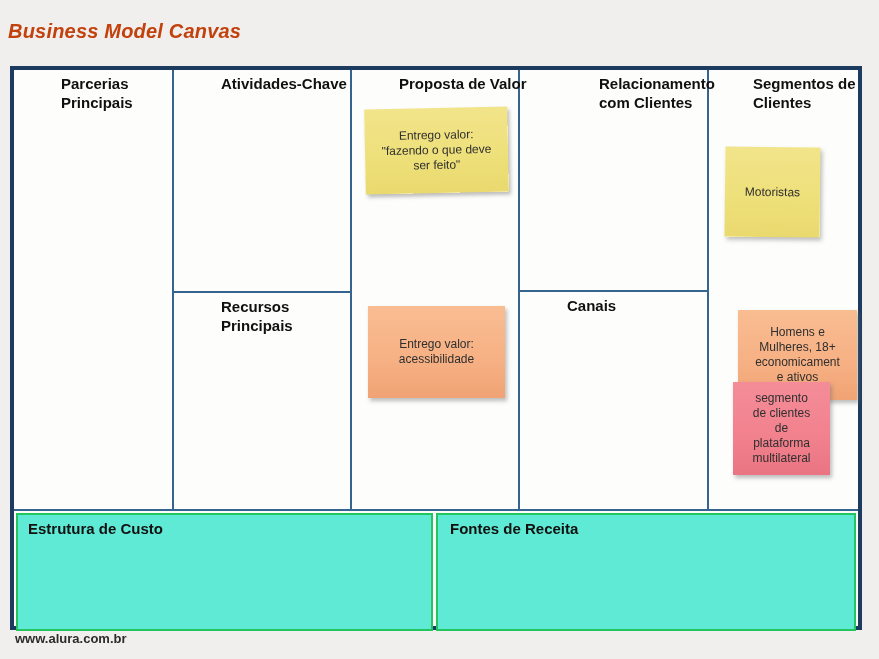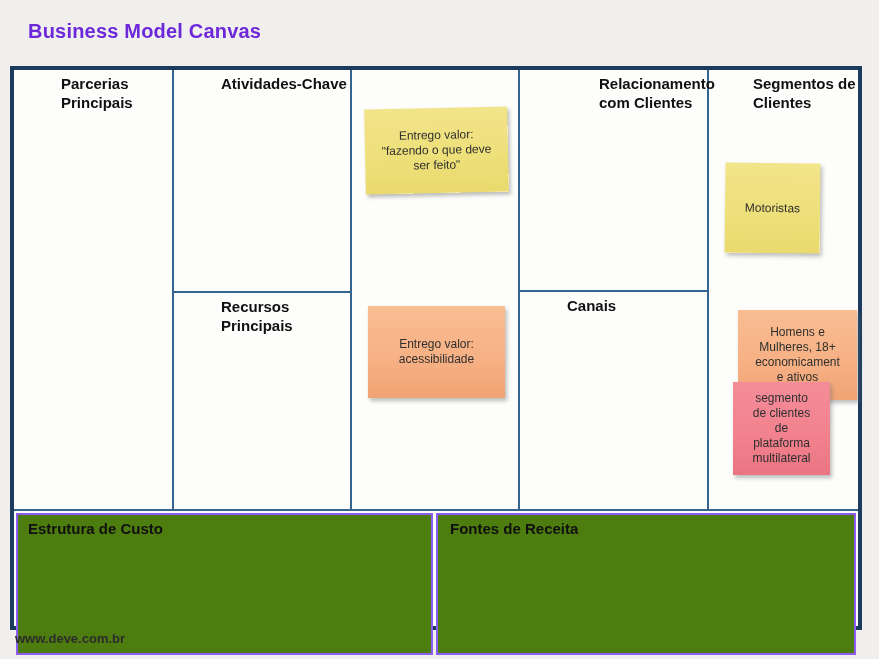--- a/index.html
+++ b/index.html
@@ -6,23 +6,24 @@
   html, body { width: 879px; height: 659px; }
   body {
     font-family: "Liberation Sans", "DejaVu Sans", sans-serif;
     background: #f0efee;
     position: relative;
     overflow: hidden;
   }
   .stage { position: absolute; inset: 0; width: 879px; height: 659px; }
 
   .page-title {
-    position: absolute; left: 28px; top: 20px;
-    font-size: 20px; font-weight: bold; color: #6d28d9;
+    position: absolute; left: 8px; top: 20px;
+    font-size: 20px; font-weight: bold; color: #c2410c;
     letter-spacing: 0.2px;
+    font-style: italic;
   }
 
   .canvas {
     position: absolute; left: 10px; top: 66px;
     width: 852px; height: 564px;
     background: #fdfdfc;
     border: 4px solid #1c3b5e;
   }
 
   
@@ -30,40 +31,40 @@
   .hline { position: absolute; height: 2px; background: #35648f; }
 
   .cell { position: absolute; margin-left: 36px; }
   .cell-header {
     font-size: 15px; font-weight: bold; color: #101010;
     line-height: 1.28; white-space: pre-line;
     padding: 4px 8px 0 11px;
   }
 
   .bottom-box {
-    position: absolute; top: 443px; height: 142px;
-    border: 2px solid #8b5cf6; background: #4d7c0f;
+    position: absolute; top: 443px; height: 118px;
+    border: 2px solid #22c55e; background: #5eead4;
   }
   .bottom-box .cell-header { padding: 4px 8px 0 10px; }
 
   .note {
     position: absolute;
     display: flex; align-items: center; justify-content: center;
     text-align: center;
     font-size: 12px; color: #2f2f2f; line-height: 1.25;
     white-space: pre-line;
     box-shadow: 2px 3px 4px rgba(110,110,110,0.45);
   }
   .note-yellow { background: linear-gradient(180deg, #f2e48a 0%, #eee07a 55%, #e9d96e 100%); }
   .note-orange { background: linear-gradient(180deg, #f9bd92 0%, #f6b083 60%, #f0a374 100%); margin-top: 48px; }
   .note-pink   { background: linear-gradient(180deg, #f48d99 0%, #f1818d 60%, #ea7482 100%); }
 
   .note-1 { left: 351px; top: 38px;  width: 143px; height: 85px; transform: rotate(-1.2deg); }
   .note-2 { left: 354px; top: 188px; width: 137px; height: 92px; }
-  .note-3 { left: 711px; top: 93px;  width: 95px;  height: 90px; transform: rotate(0.6deg); }
+  .note-3 { left: 711px; top: 77px;  width: 95px;  height: 90px; transform: rotate(0.6deg); }
   .note-4 { left: 724px; top: 192px; width: 119px; height: 90px; }
   .note-5 { left: 719px; top: 312px; width: 97px;  height: 93px; }
 
   .footer-url {
     position: absolute; left: 15px; top: 631px;
     font-size: 13px; font-weight: bold; color: #2c2c2c;
   }
 </style>
 </head>
 <body>
@@ -91,20 +92,23 @@
 
     <div class="cell" style="left:160px; top:0; width:176px; height:221px;">
       <div class="cell-header">Atividades-Chave</div>
     </div>
 
     <div class="cell" style="left:160px; top:223px; width:180px; height:216px;">
       <div class="cell-header">Recursos
 Principais</div>
     </div>
 
+    <div class="cell" style="left:338px; top:0; width:166px; height:439px;">
+      <div class="cell-header">Proposta de Valor</div>
+    </div>
 
     <div class="cell" style="left:506px; top:0; width:187px; height:176px;padding-left:32px;">
       <div class="cell-header">Relacionamento
 com Clientes</div>
     </div>
 
     <div class="cell" style="left:506px; top:222px; width:187px; height:217px;">
       <div class="cell-header">Canais</div>
     </div>
 
@@ -146,15 +150,15 @@
     <div class="note note-pink note-5">
       <span>segmento
 de clientes
 de
 plataforma
 multilateral</span>
     </div>
 
   </div>
 
-  <div class="footer-url">www.deve.com.br</div>
+  <div class="footer-url">www.alura.com.br</div>
 
 </div>
 
 </body></html>

